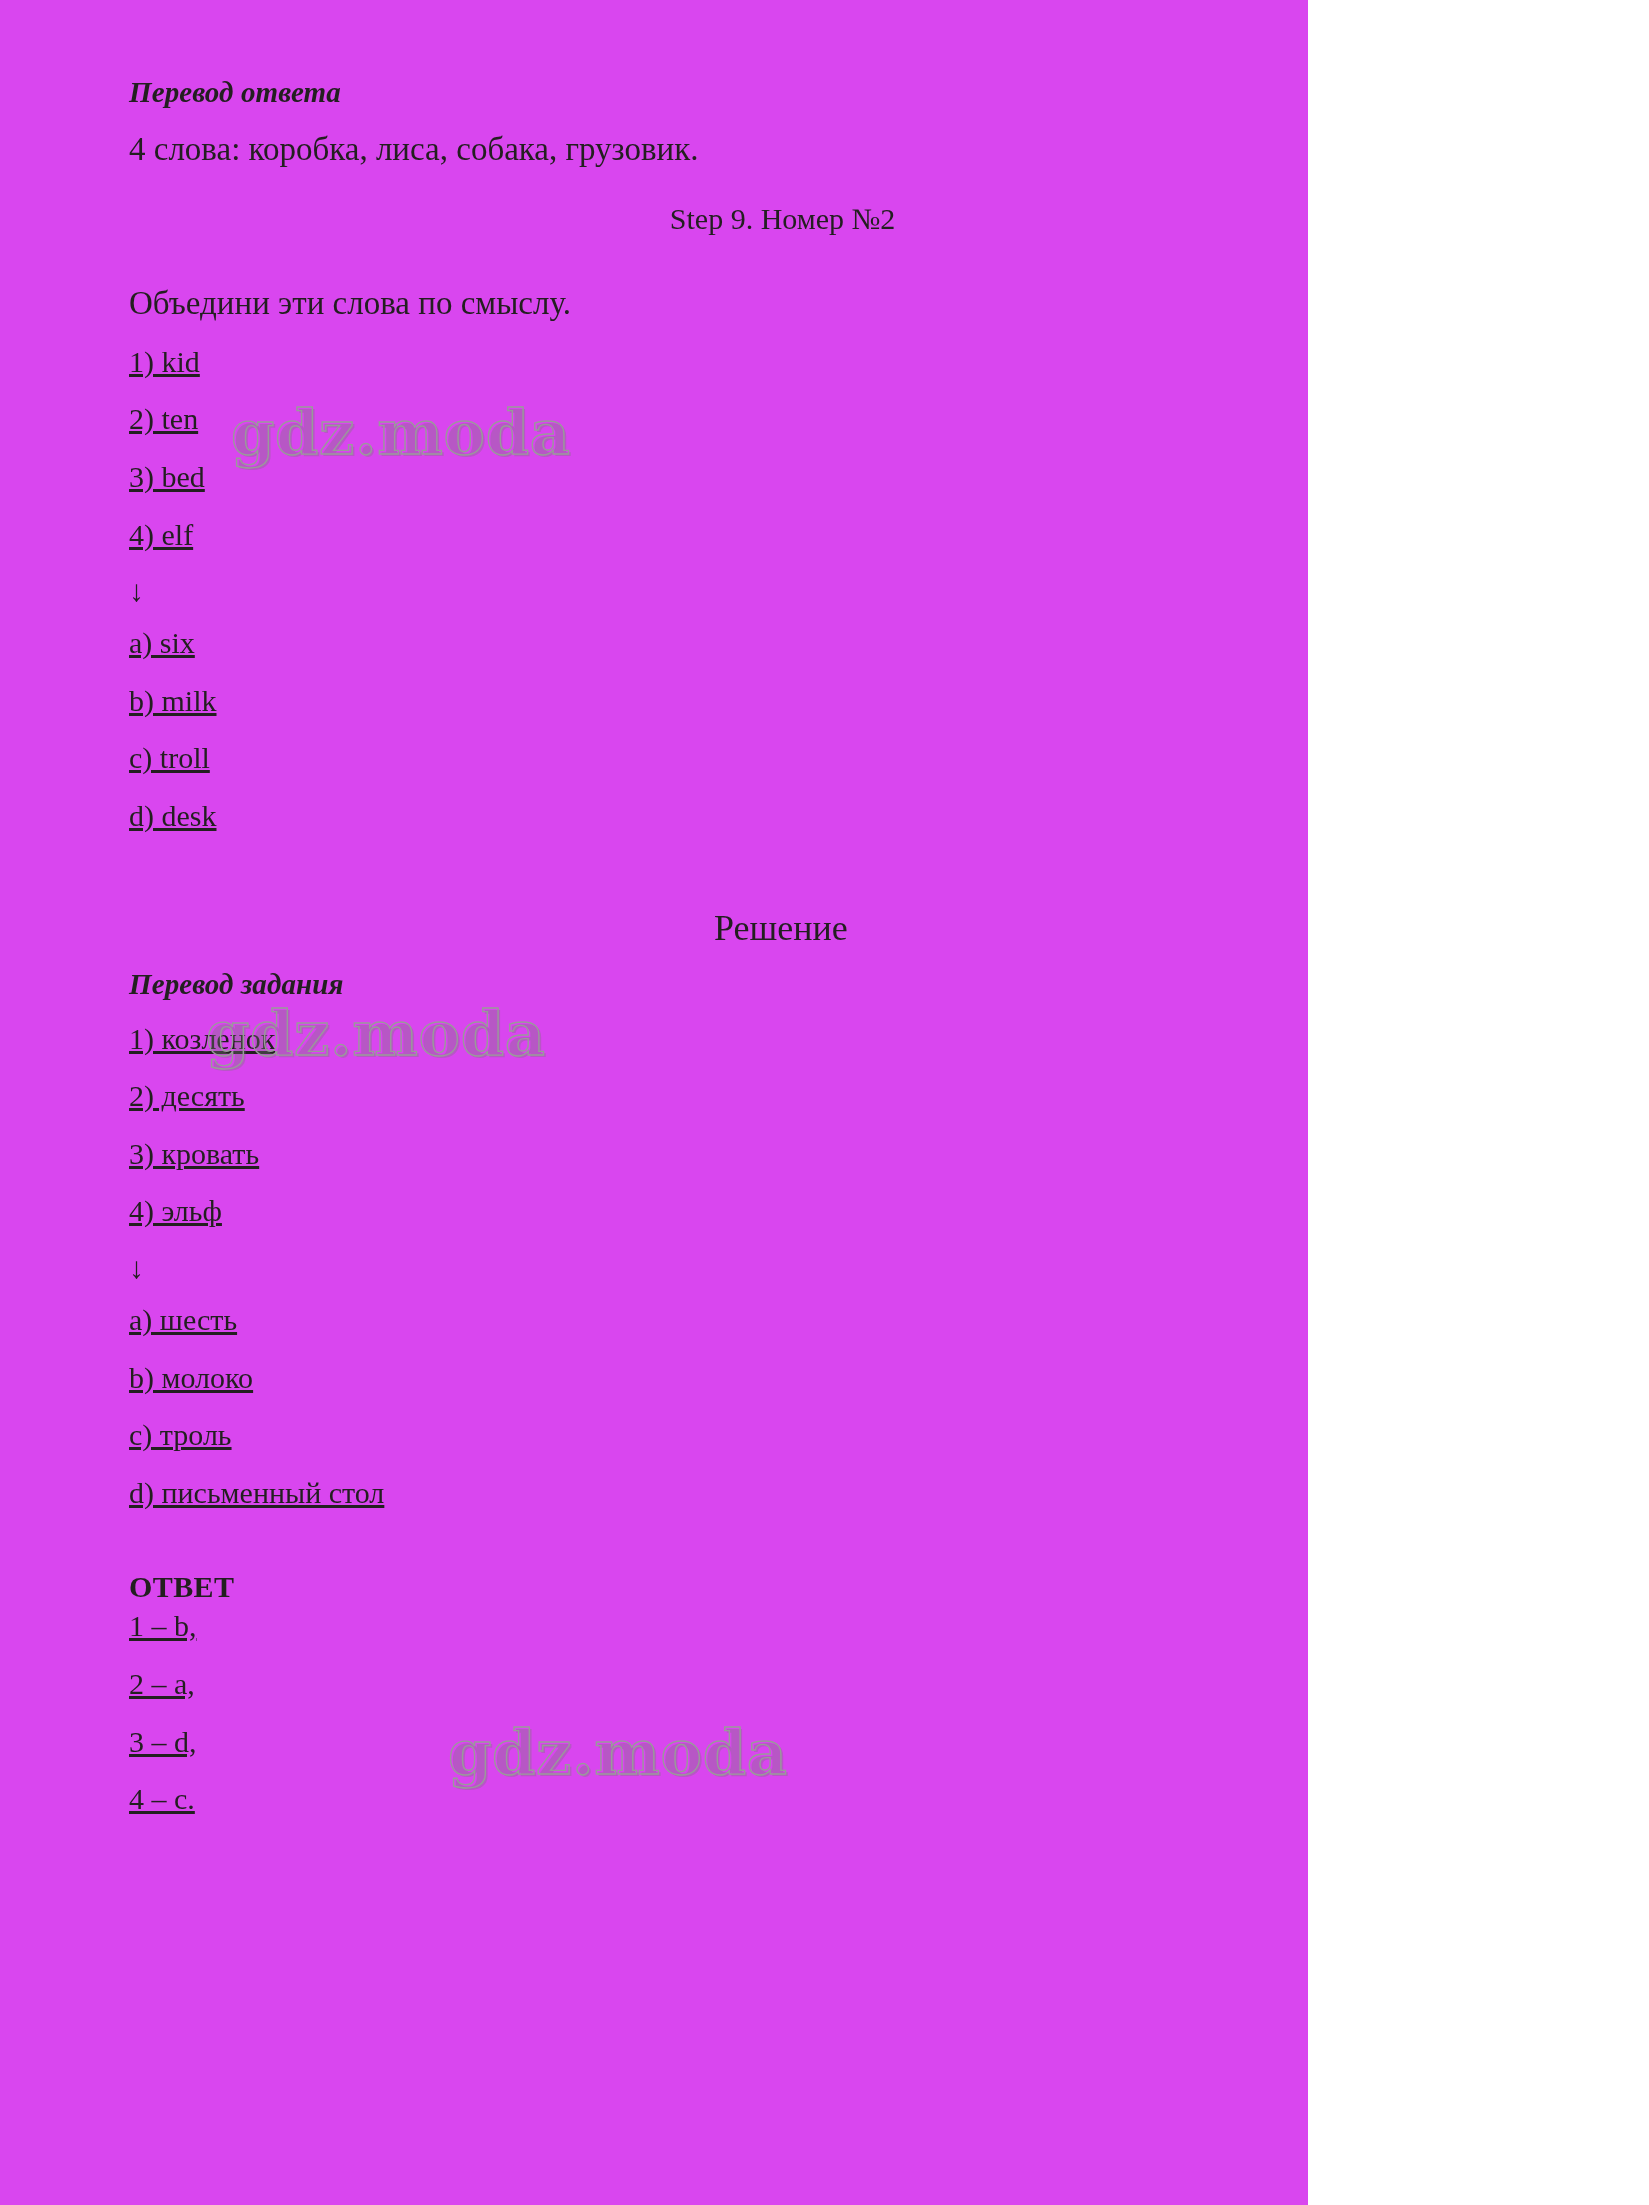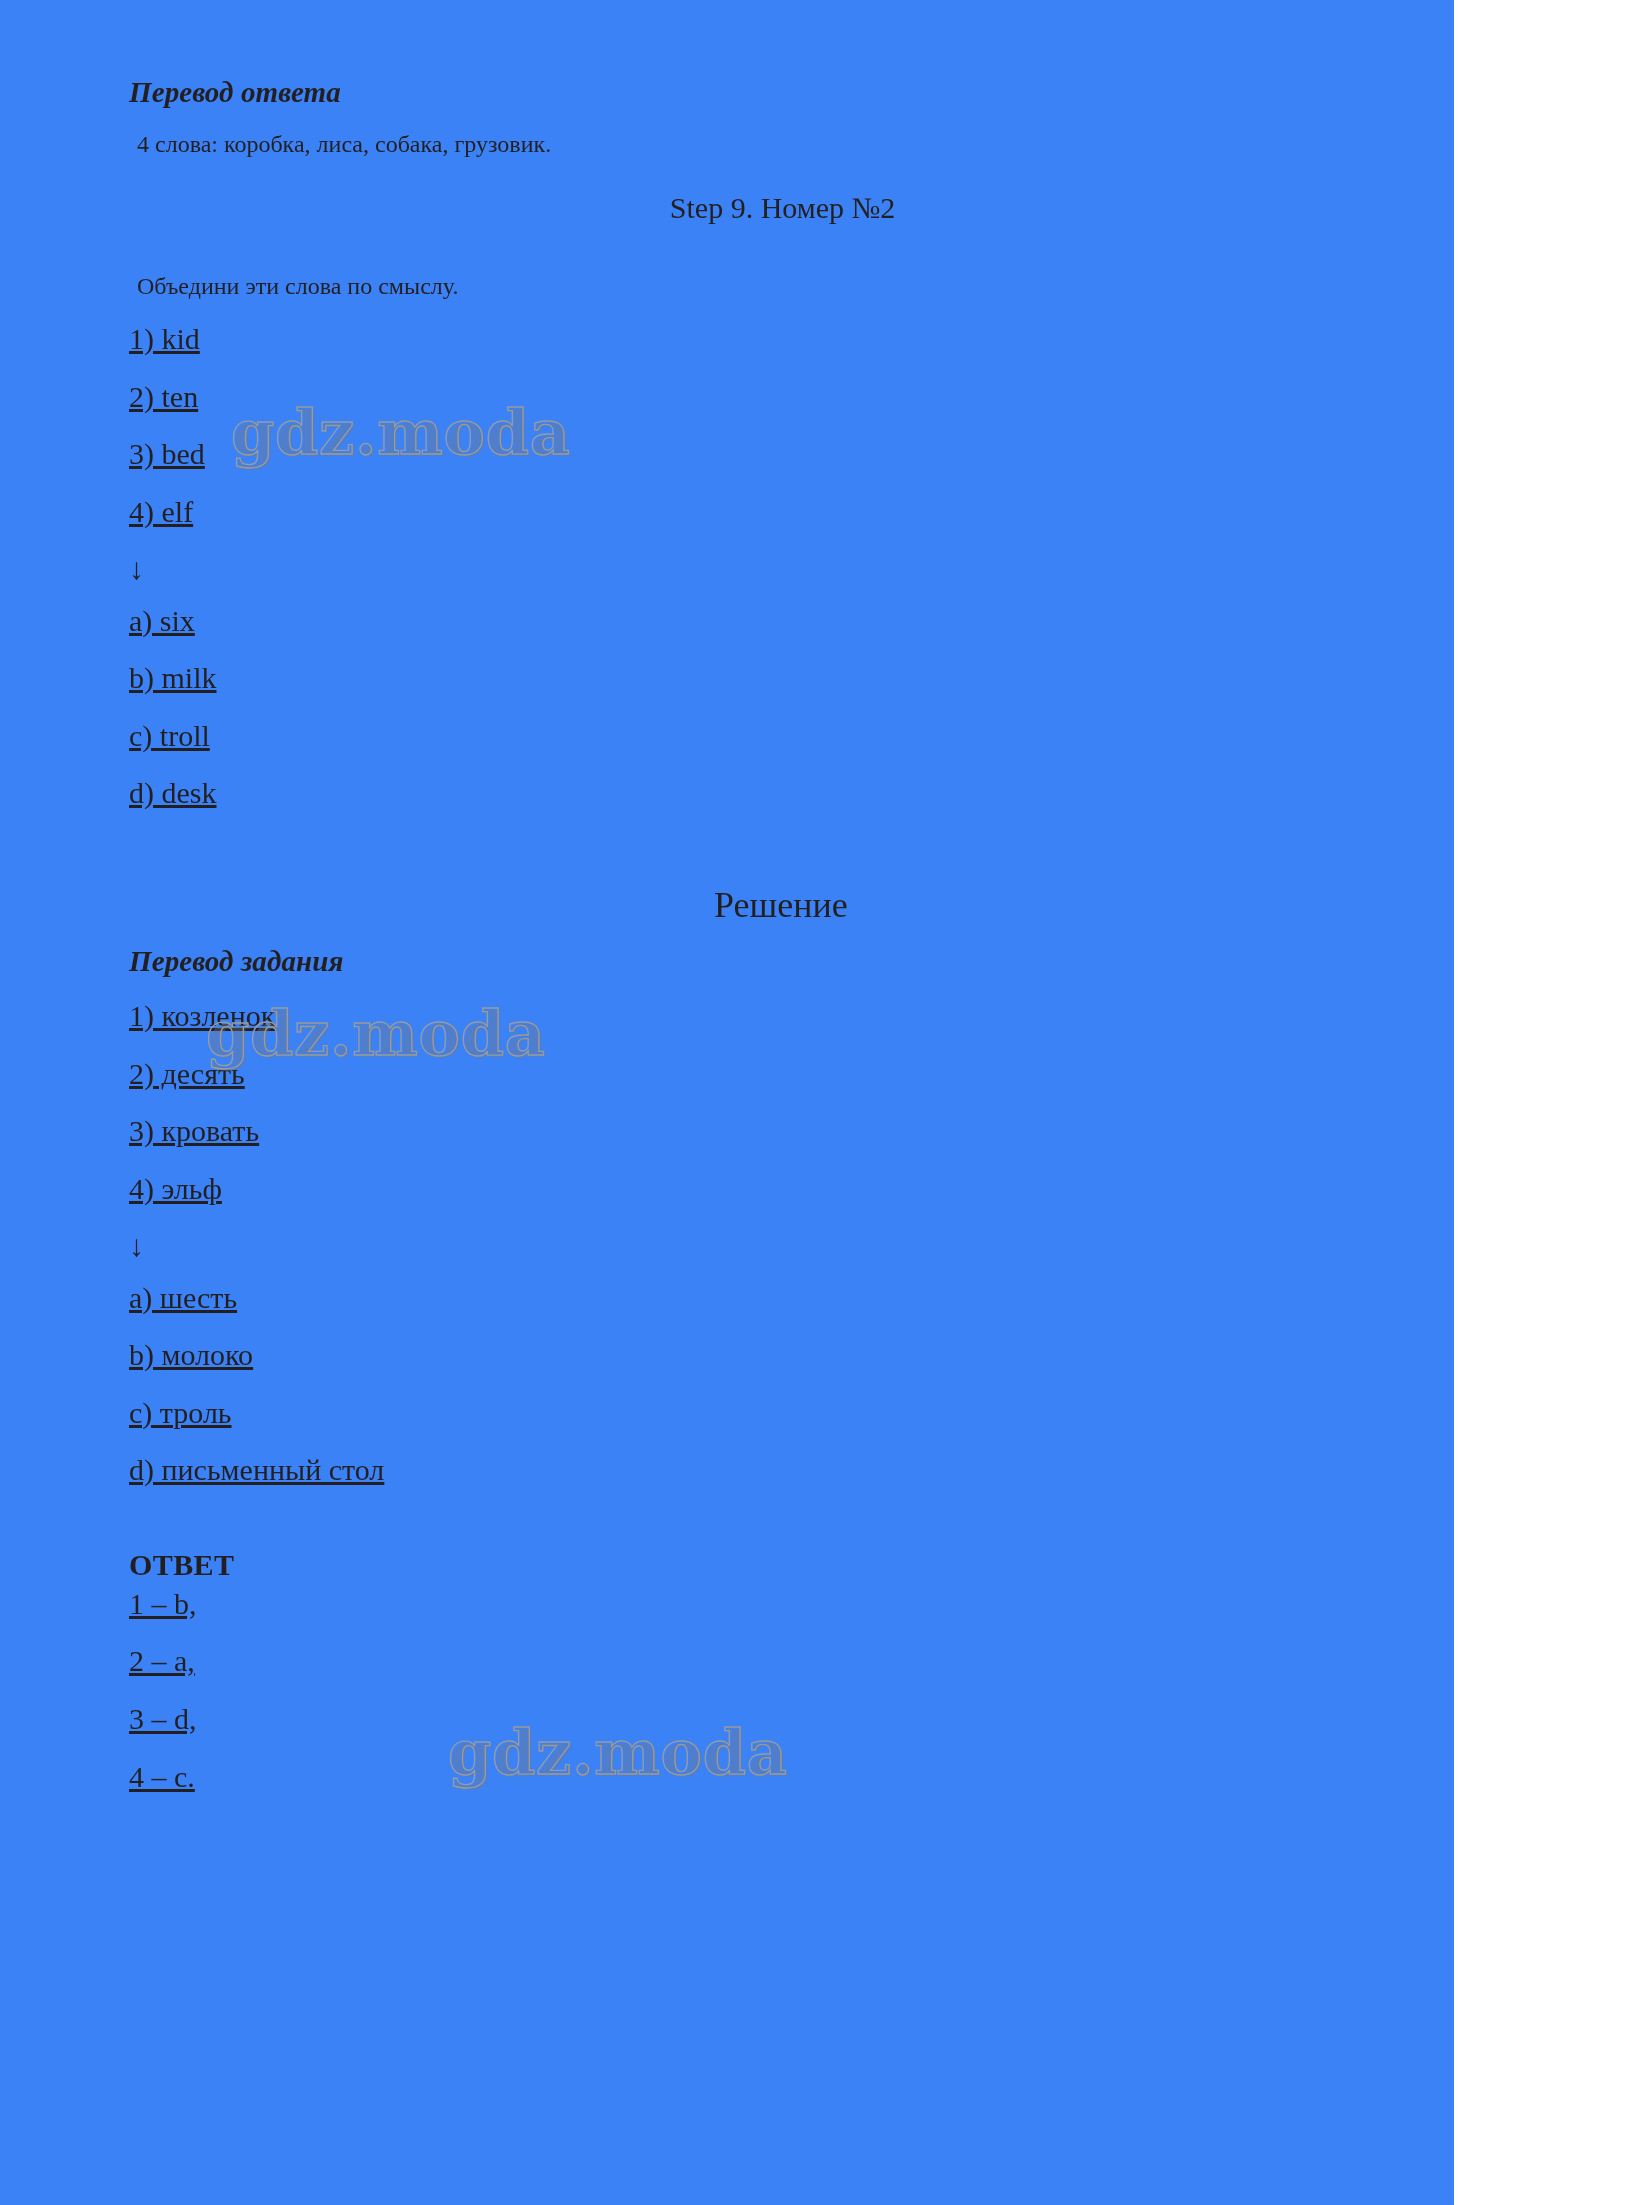--- a/index.html
+++ b/index.html
@@ -11,43 +11,43 @@
     width: 1650px;
     height: 2205px;
     position: relative;
     font-family: "Liberation Serif", serif;
     color: #231f20;
     overflow: hidden;
   }
   .page {
     position: absolute;
     left: 0; top: 0;
-    width: 1454px;
+    width: 1308px;
     height: 2205px;
-    background: #3b82f6;
+    background: #d946ef;
   }
   .content {
     position: absolute;
     left: 129px;
     top: 75px;
     width: 1394px;
   }
 
   .heading-italic {
     font-weight: bold;
     font-style: italic;
     font-size: 29px;
     line-height: 1.2;
     margin: 0 0 19px 0;
     letter-spacing: 0.1px;
   }
   .para {
-    font-size: 24px;
+    font-size: 33px;
     line-height: 1.25;
-    margin: 0 0 20px 8px;
+    margin: 0 0 20px 0;
   }
   .centered-title {
     text-align: center;
     font-size: 30px;
     line-height: 1.25;
     margin: 30px 0 45px 0;
     padding-right: 87px;
   }
   .list-line {
     font-size: 30px;

